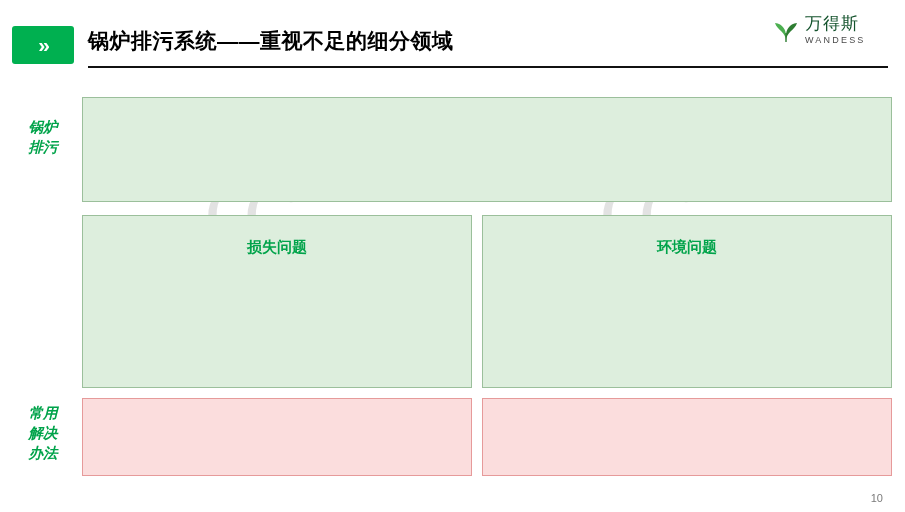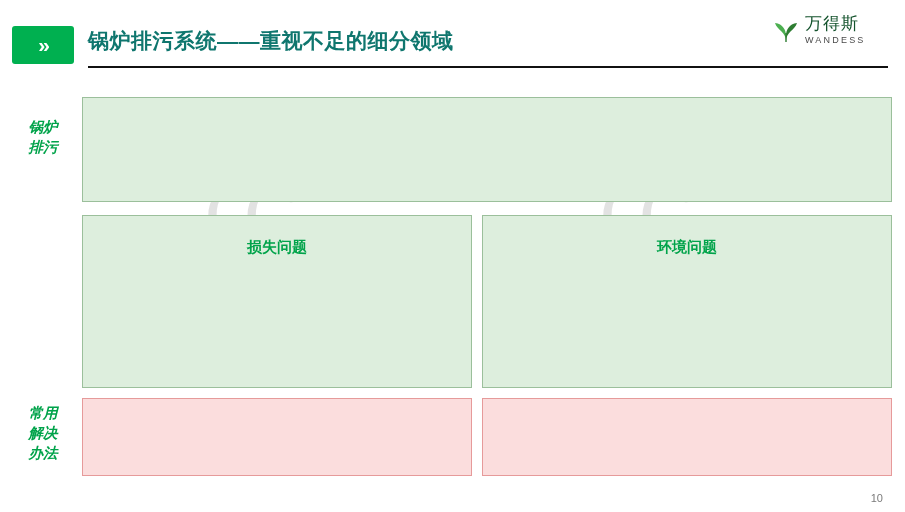--- a/index.html
+++ b/index.html
@@ -44,21 +44,21 @@
     text-align: center;
     letter-spacing: -2px;
     font-weight: bold;
   }
   .header-title {
     position: absolute;
     left: 88px;
     top: 27px;
     font-size: 21px;
     font-weight: bold;
-    color: #0f766e;
+    color: #000000;
     letter-spacing: 0.5px;
   }
   .header-rule {
     position: absolute;
     left: 88px;
     top: 66px;
     width: 800px;
     height: 2px;
     background: #111111;
   }

